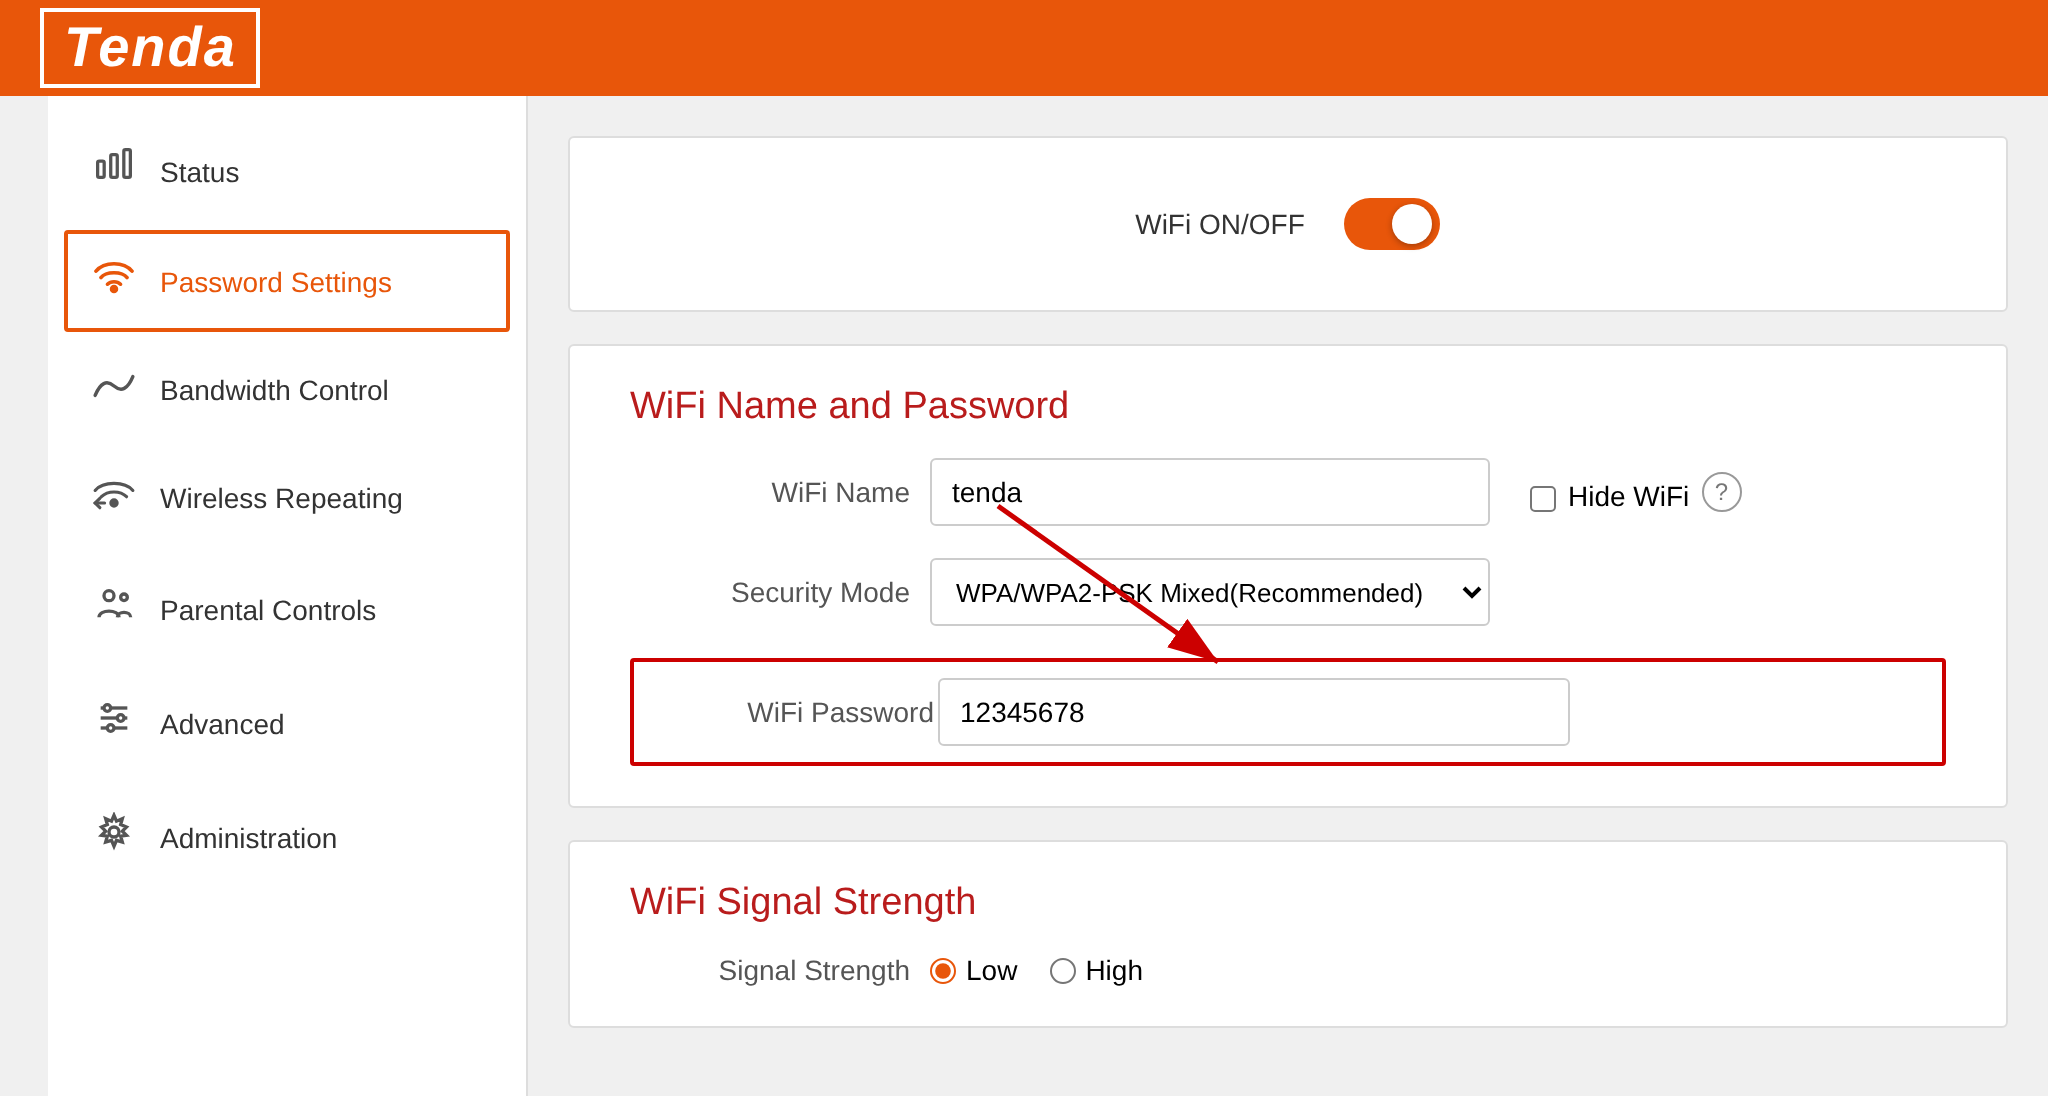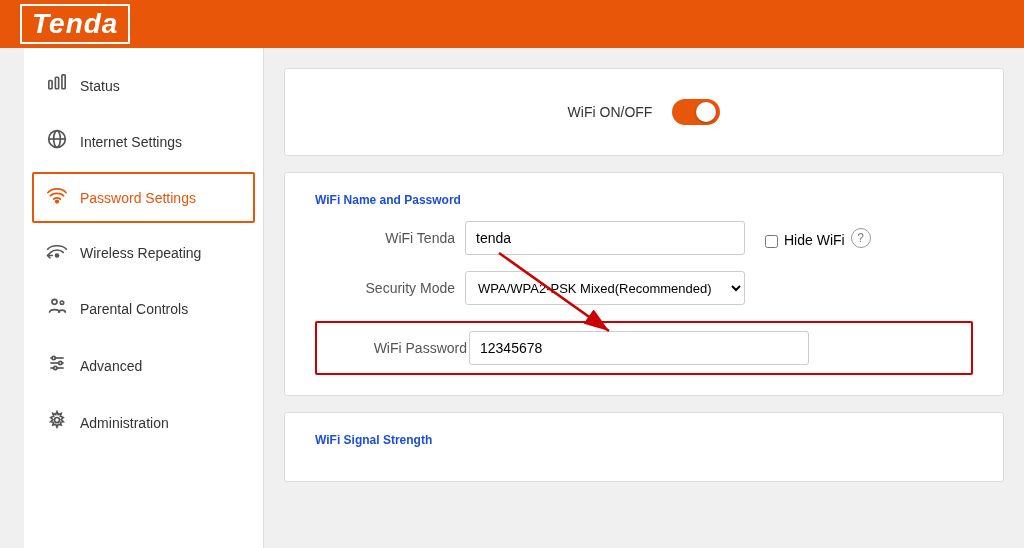--- a/index.html
+++ b/index.html
@@ -72,23 +72,23 @@
 
     
     .card {
       background: #fff;
       border: 1px solid #ddd;
       border-radius: 3px;
       margin-bottom: 16px;
       padding: 20px 30px;
     }
     .card-title {
-      font-size: 12px;
-      font-weight: bold;
-      color: #1d4ed8;
+      font-size: 19px;
+      font-weight: normal;
+      color: #b91c1c;
       margin-bottom: 14px;
     }
 
     
     .wifi-toggle-row {
       display: flex;
       align-items: center;
       justify-content: center;
       gap: 20px;
       padding: 10px 0;
@@ -223,43 +223,41 @@
       <span class="icon">
         <svg width="20" height="18" viewBox="0 0 24 22" fill="none" stroke="#555" stroke-width="2">
           <rect x="2" y="8" width="4" height="10" rx="1"></rect>
           <rect x="10" y="4" width="4" height="14" rx="1"></rect>
           <rect x="18" y="1" width="4" height="17" rx="1"></rect>
         </svg>
       </span>
       <span class="label">Status</span>
     </div>
 
-    <div class="sidebar-item">
-      <span class="icon">
-        <svg width="20" height="20" viewBox="0 0 24 24" fill="none" stroke="#555" stroke-width="2">
-          <circle cx="12" cy="12" r="10"></circle>
-          <ellipse cx="12" cy="12" rx="4" ry="10"></ellipse>
-          <line x1="2" y1="12" x2="22" y2="12"></line>
-        </svg>
-      </span>
-      <span class="label">Internet Settings</span>
-    </div>
 
     <div class="sidebar-item active">
       <span class="icon">
         <svg width="20" height="18" viewBox="0 0 24 22" fill="none" stroke="#e8560a" stroke-width="2.2" stroke-linecap="round">
           <path d="M1 8 C6 2, 18 2, 23 8"></path>
           <path d="M4 12 C7 8, 17 8, 20 12"></path>
           <path d="M8 16 C10 14, 14 14, 16 16"></path>
           <circle cx="12" cy="19" r="1.5" fill="#e8560a"></circle>
         </svg>
       </span>
       <span class="label" style="color:#e8560a">Password Settings</span>
     </div>
 
+    <div class="sidebar-item">
+      <span class="icon">
+        <svg width="22" height="14" viewBox="0 0 28 16" fill="none" stroke="#555" stroke-width="2.2" stroke-linecap="round">
+          <path d="M2 14 Q7 2 14 8 Q21 14 26 2"></path>
+        </svg>
+      </span>
+      <span class="label">Bandwidth Control</span>
+    </div>
 
     <div class="sidebar-item">
       <span class="icon">
         <svg width="22" height="18" viewBox="0 0 28 22" fill="none" stroke="#555" stroke-width="2" stroke-linecap="round">
           <path d="M2 10 C7 4, 21 4, 26 10"></path>
           <path d="M6 14 C10 10, 18 10, 22 14"></path>
           <circle cx="14" cy="18" r="2" fill="#555"></circle>
           <line x1="8" y1="18" x2="2" y2="18"></line>
           <polyline points="5,15 2,18 5,21"></polyline>
         </svg>
@@ -311,48 +309,61 @@
       <div class="wifi-toggle-row">
         <span class="wifi-toggle-label">WiFi ON/OFF</span>
         <div class="toggle-switch"></div>
       </div>
     </div>
 
     <div class="card">
       <div class="card-title">WiFi Name and Password</div>
 
       <div class="form-row">
-        <span class="form-label">WiFi Tenda</span>
+        <span class="form-label">WiFi Name</span>
         <input class="form-input" type="text" value="tenda" style="">
         <div class="hide-wifi-row">
           <input type="checkbox" style="">
           <span>Hide WiFi</span>
           <div class="help-icon">?</div>
         </div>
       </div>
 
       <div class="form-row">
         <span class="form-label">Security Mode</span>
         <select class="form-select">
           <option>WPA/WPA2-PSK Mixed(Recommended)</option>
           <option>WPA-PSK</option>
           <option>WPA2-PSK</option>
           <option>None</option>
         </select>
       </div>
 
       <div class="password-row-wrapper">
         <span class="form-label">WiFi Password</span>
-        <input class="form-input" type="text" style="width: 340px;" value="12345678">
+        <input class="form-input" type="text" style="width: 316px;" value="12345678">
       </div>
 
     </div>
 
     <div class="card">
       <div class="card-title">WiFi Signal Strength</div>
+      <div class="form-row">
+        <span class="form-label">Signal Strength</span>
+        <div class="radio-group">
+          <label class="radio-option">
+            <input type="radio" name="signal" value="Low" checked="" style="">
+            <span>Low</span>
+          </label>
+          <label class="radio-option">
+            <input type="radio" name="signal" value="High" style="">
+            <span>High</span>
+          </label>
+        </div>
+      </div>
     </div>
 
     <svg class="arrow-annotation" width="300" height="120" style="position:absolute; top:195px; left:55px; pointer-events:none;">
       <defs>
         <marker id="arrowhead" markerWidth="10" markerHeight="7" refX="10" refY="3.5" orient="auto">
           <polygon points="0 0, 10 3.5, 0 7" fill="#cc0000"></polygon>
         </marker>
       </defs>
       <line x1="180" y1="10" x2="290" y2="88" stroke="#cc0000" stroke-width="2.5" marker-end="url(#arrowhead)"></line>
     </svg>

